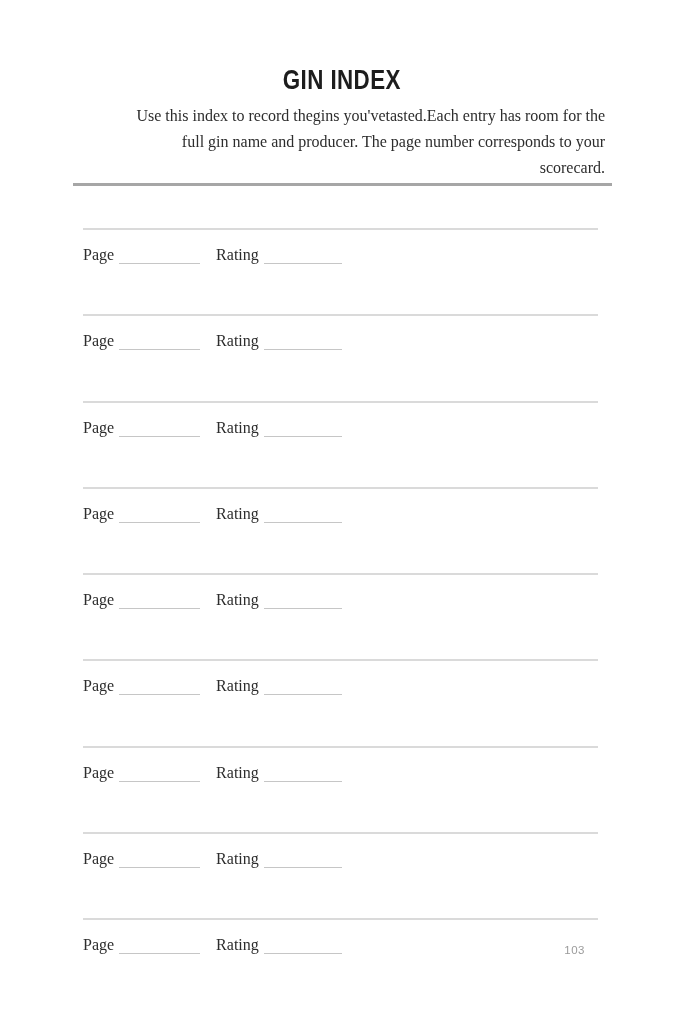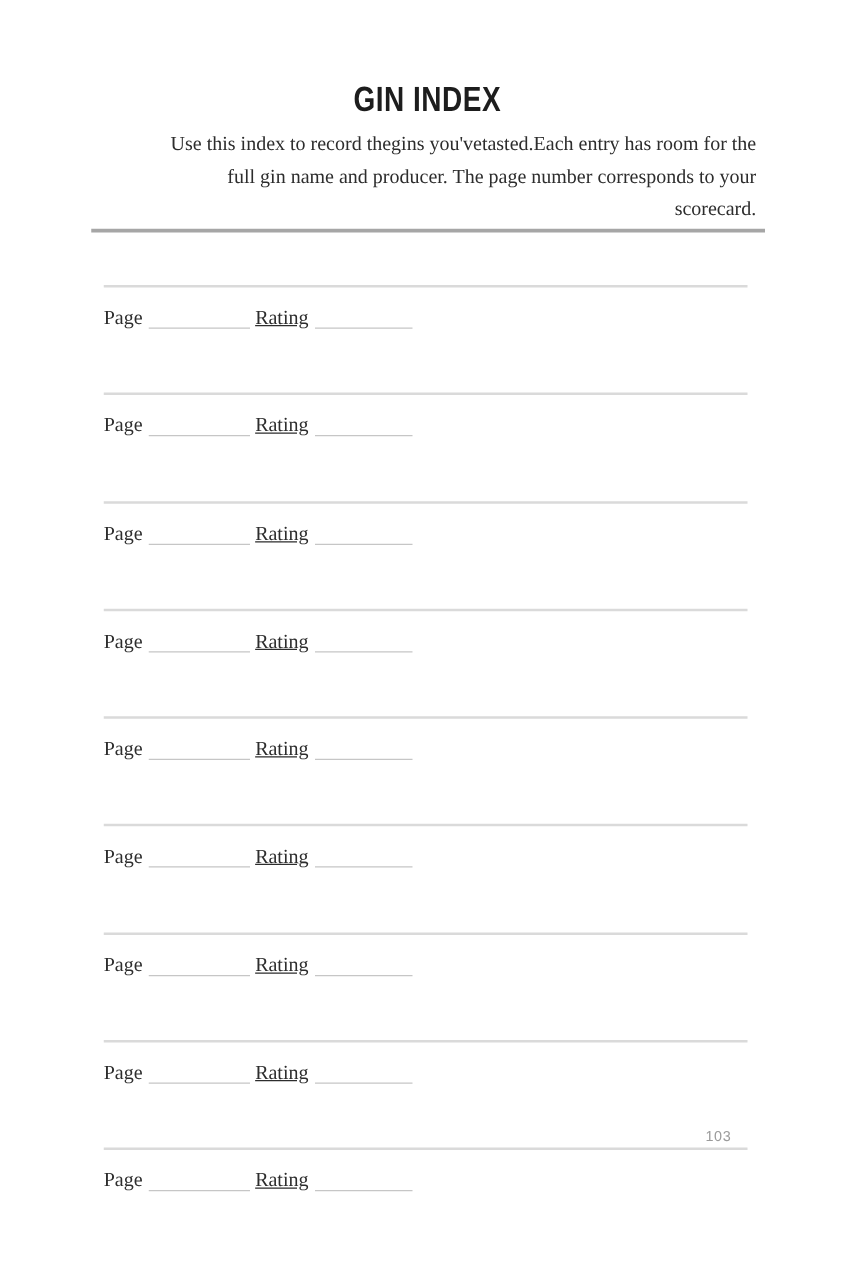--- a/index.html
+++ b/index.html
@@ -71,34 +71,34 @@
   .entry-line {
     position: absolute;
     top: 17px;
     left: 0;
     font-size: 16px;
     line-height: 20px;
     color: #2d2d2d;
     white-space: nowrap;
   }
   .lbl { display: inline-block; }
-  .lbl-rating { margin-left: 4px; text-decoration: underline; }
+  .lbl-rating { margin-left: 16px; }
   .fill {
     display: inline-block;
     height: 12px;
     border-bottom: 1.5px solid #c6c6c6;
     vertical-align: -4px;
     margin-left: 5px;
   }
   .fill-page { width: 81px; }
   .fill-rating { width: 78px; }
   .fill .val { font-size: 14px; color: #2d2d2d; }
   .pagenum {
     position: absolute;
-    top: 904px;
+    top: 944px;
     right: 98px;
     font-family: "Liberation Sans", sans-serif;
     font-size: 11.5px;
     color: #9b9b9b;
     letter-spacing: 0.5px;
   }
 </style>
 </head>
 <body>
 

